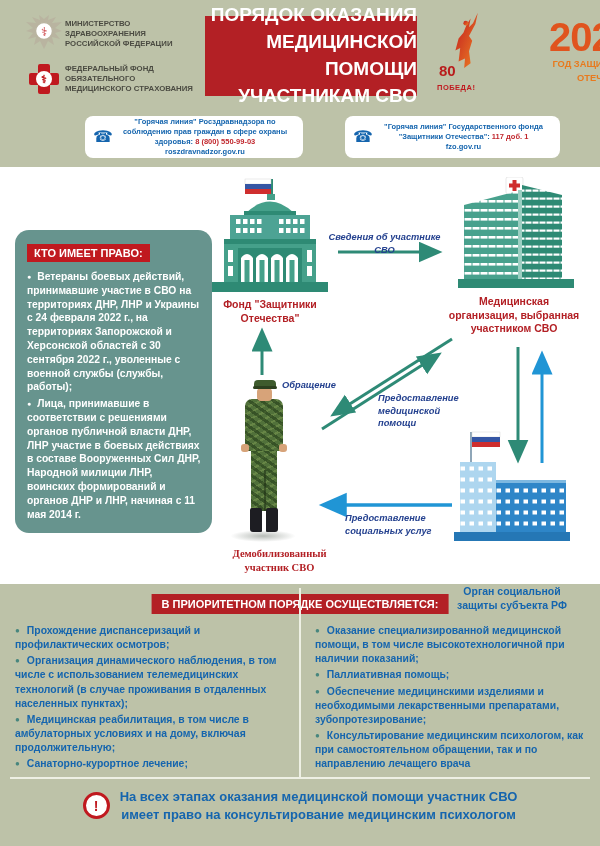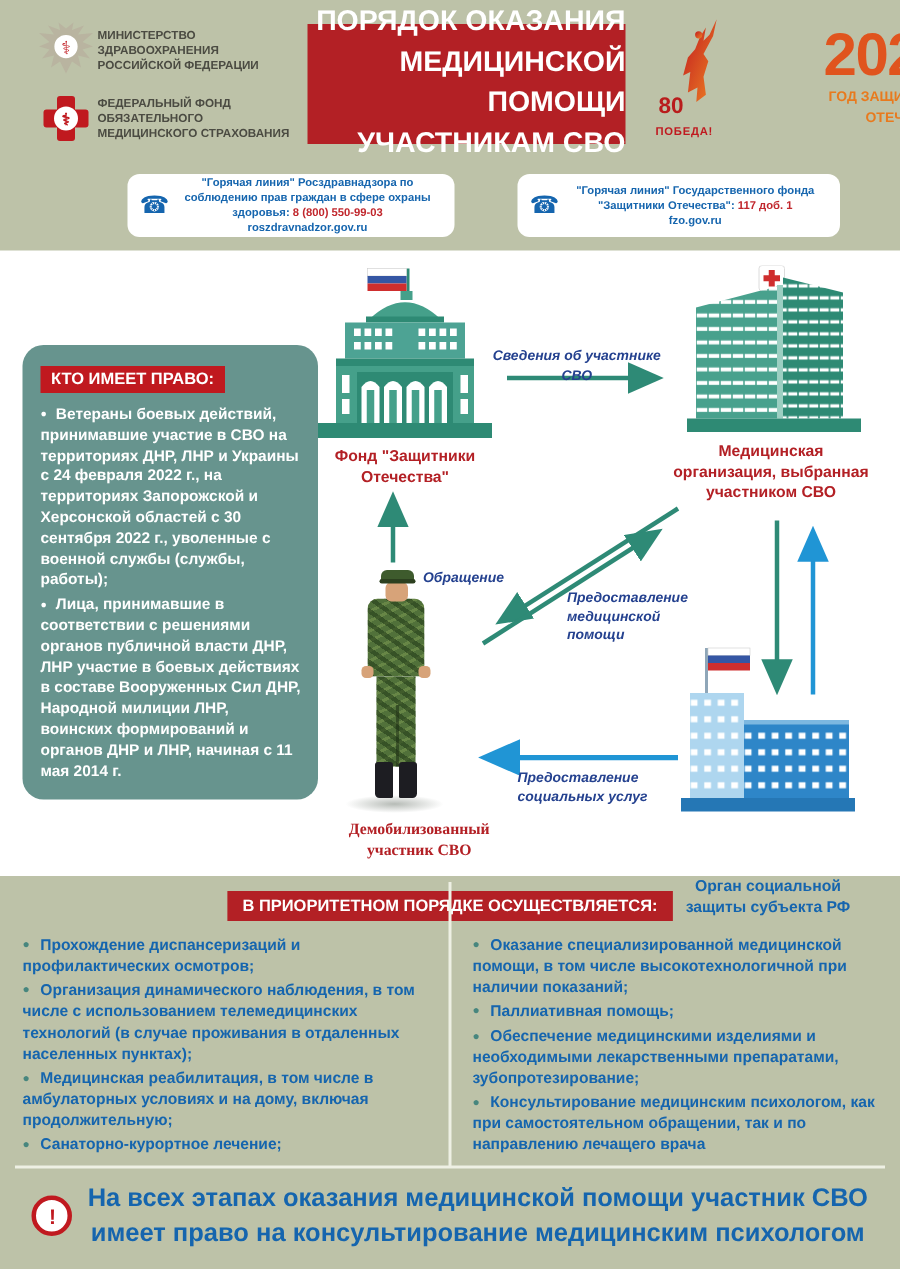--- a/index.html
+++ b/index.html
@@ -72,21 +72,21 @@
   .banner{top:594px;left:50%;transform:translateX(-50%);background:#b32025;color:#fff;
           font-size:11px;font-weight:bold;padding:4px 10px;white-space:nowrap;}
   .pr-list{width:274px;}
   .pr-item{font-size:10.4px;font-weight:bold;color:#1565ae;line-height:1.36;margin-bottom:2px;}
   .pr-item .dot{color:#47867e;font-size:8px;vertical-align:1px;margin-right:7px;}
   .div-v{left:299px;top:588px;width:2px;height:190px;background:#eef0e4;}
   .div-h{left:10px;top:777px;width:580px;height:2px;background:#eef0e4;}
   .note{top:788px;left:0;width:600px;display:flex;align-items:center;justify-content:center;gap:10px;}
   .note-icon{width:21px;height:21px;border:3px solid #c0191f;border-radius:50%;background:#fff;color:#c0191f;
              display:flex;align-items:center;justify-content:center;font-weight:bold;font-size:14px;flex:0 0 21px;}
-  .note-text{font-size:17px;font-weight:bold;color:#1565ae;text-align:center;line-height:1.35;}
+  .note-text{font-size:13px;font-weight:bold;color:#1565ae;text-align:center;line-height:1.35;}
 </style>
 </head>
 <body>
 
 <div class="page">
 
   <div class="abs logo-row" style="left:23px;top:13px;width:190px;">
     <div class="emblem">
       <svg width="40" height="40" viewBox="0 0 40 40">
         <path d="M20 5 L15 1 L16 6 L8 3 L12 9 L2 8 L9 14 L2 17 L9 19 L4 25 L12 23 L10 31 L16 27 L20 35 L24 27 L30 31 L28 23 L36 25 L31 19 L38 17 L31 14 L38 8 L28 9 L32 3 L24 6 L25 1 Z" fill="#b9b4a0"></path>

